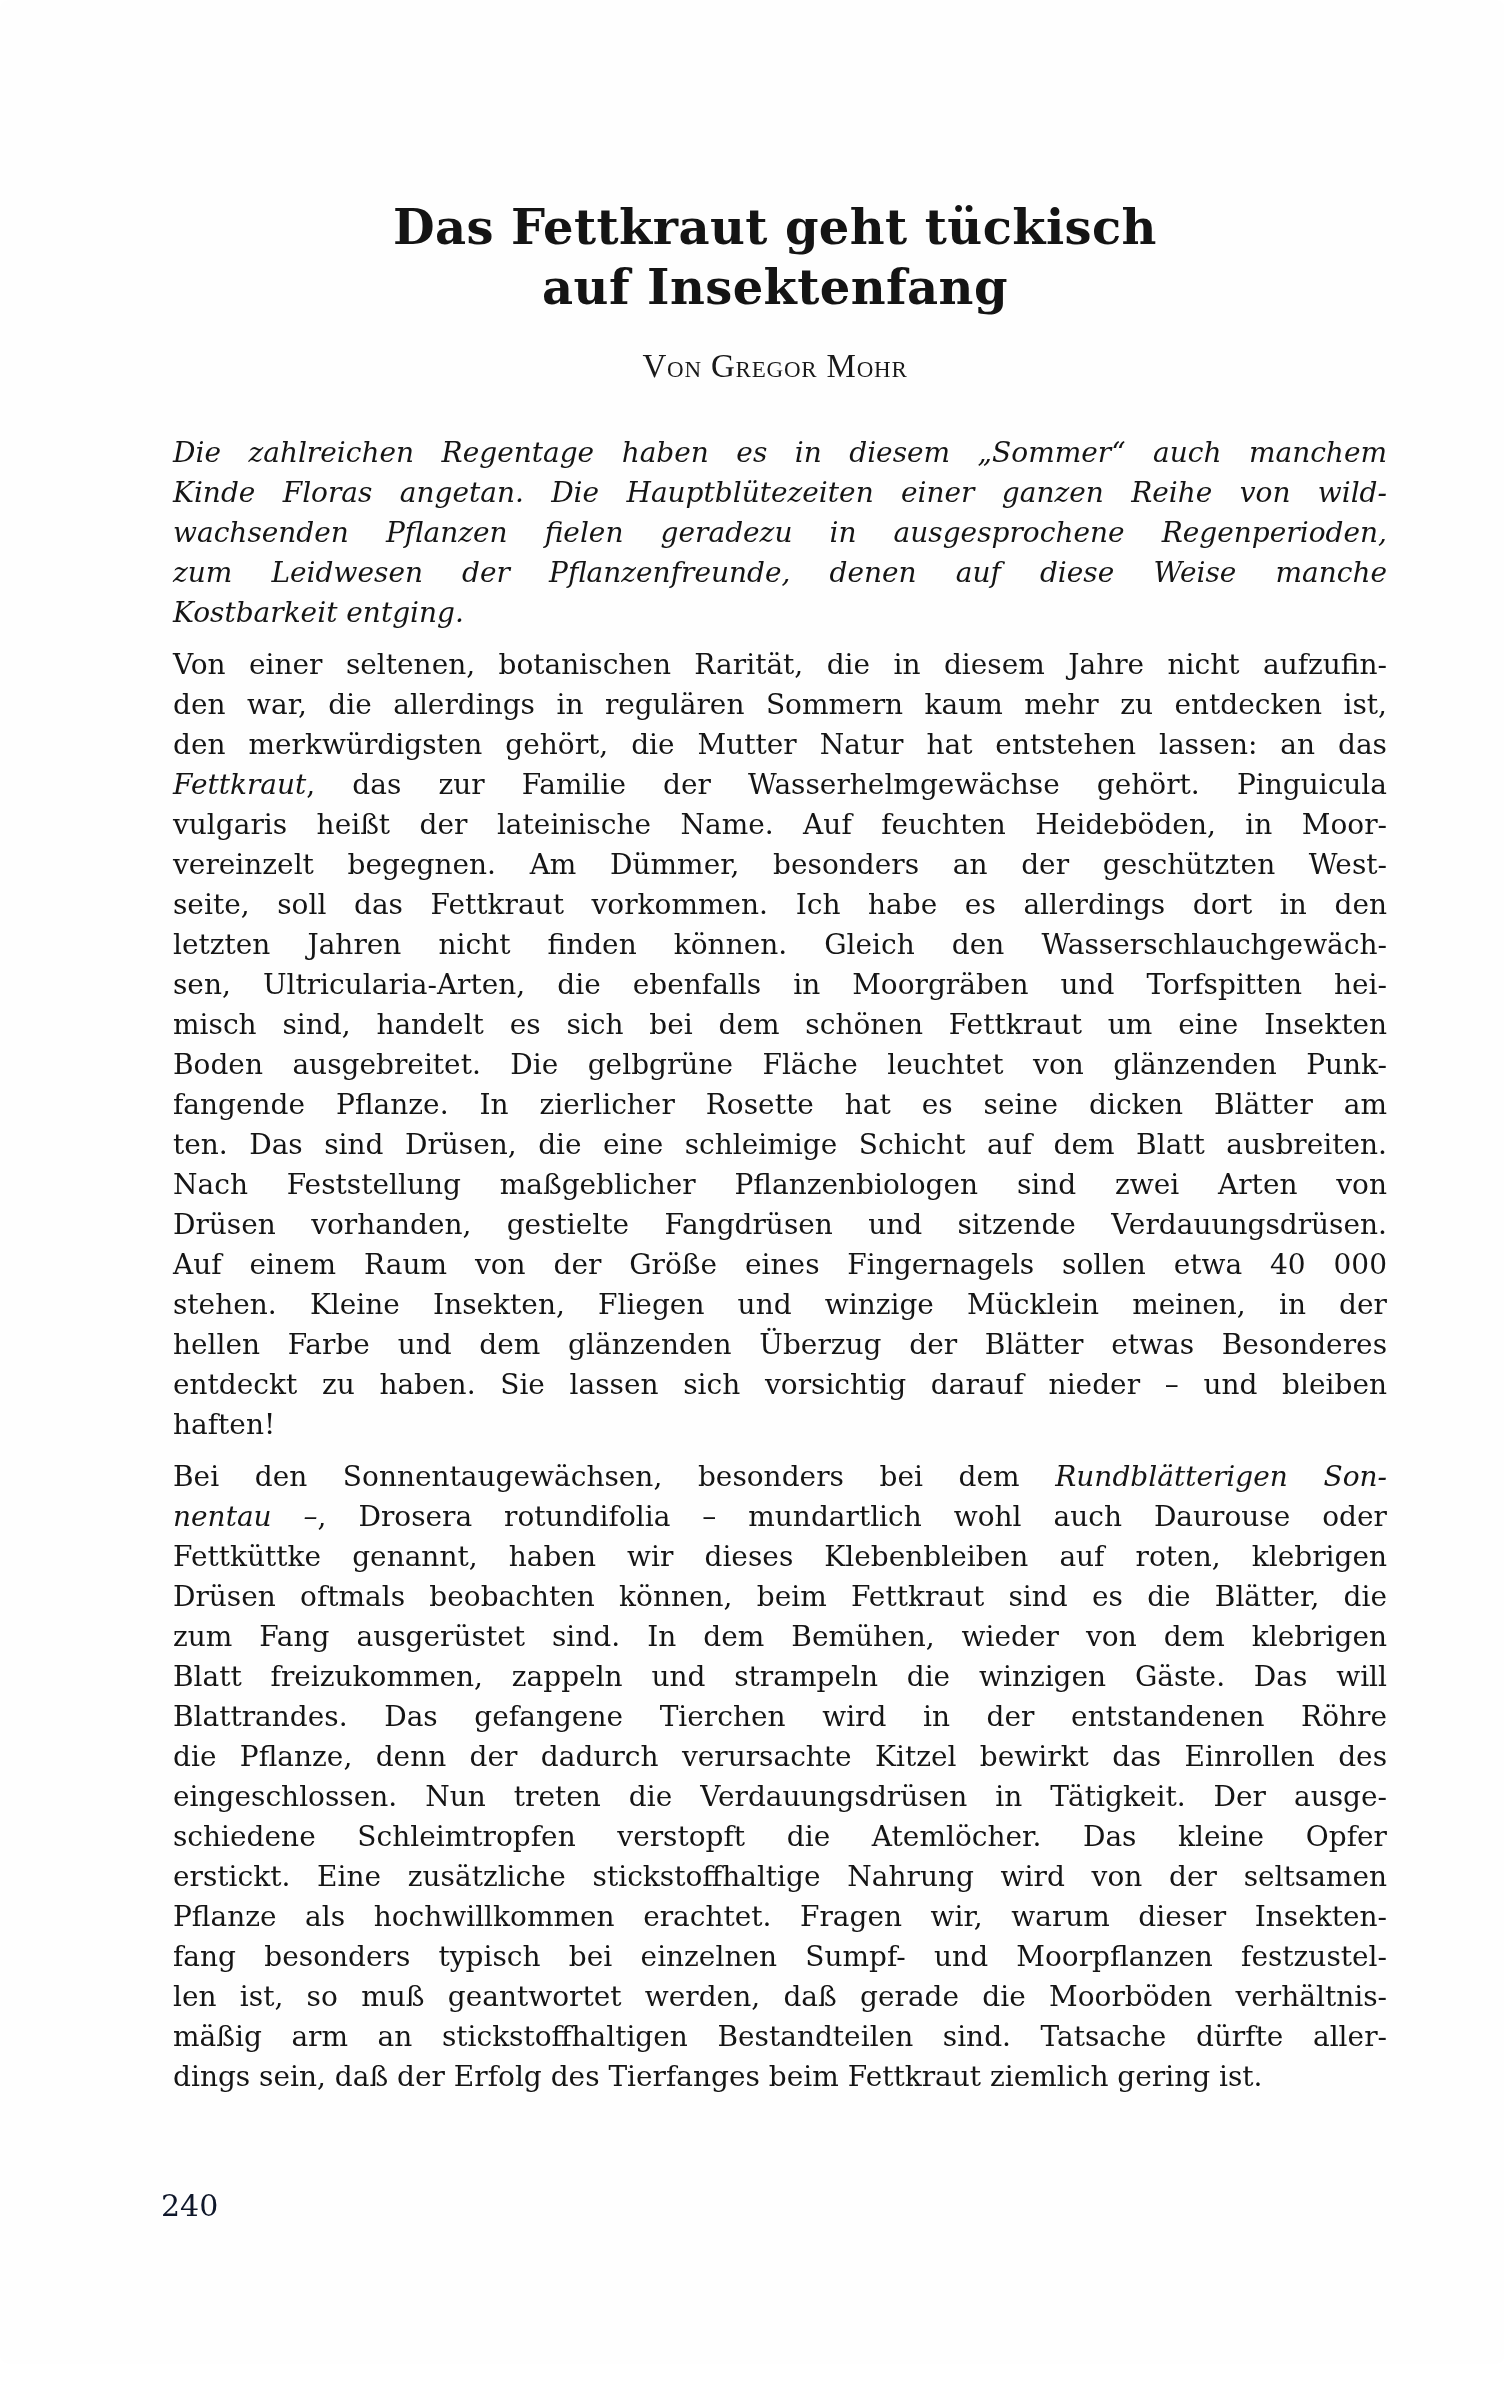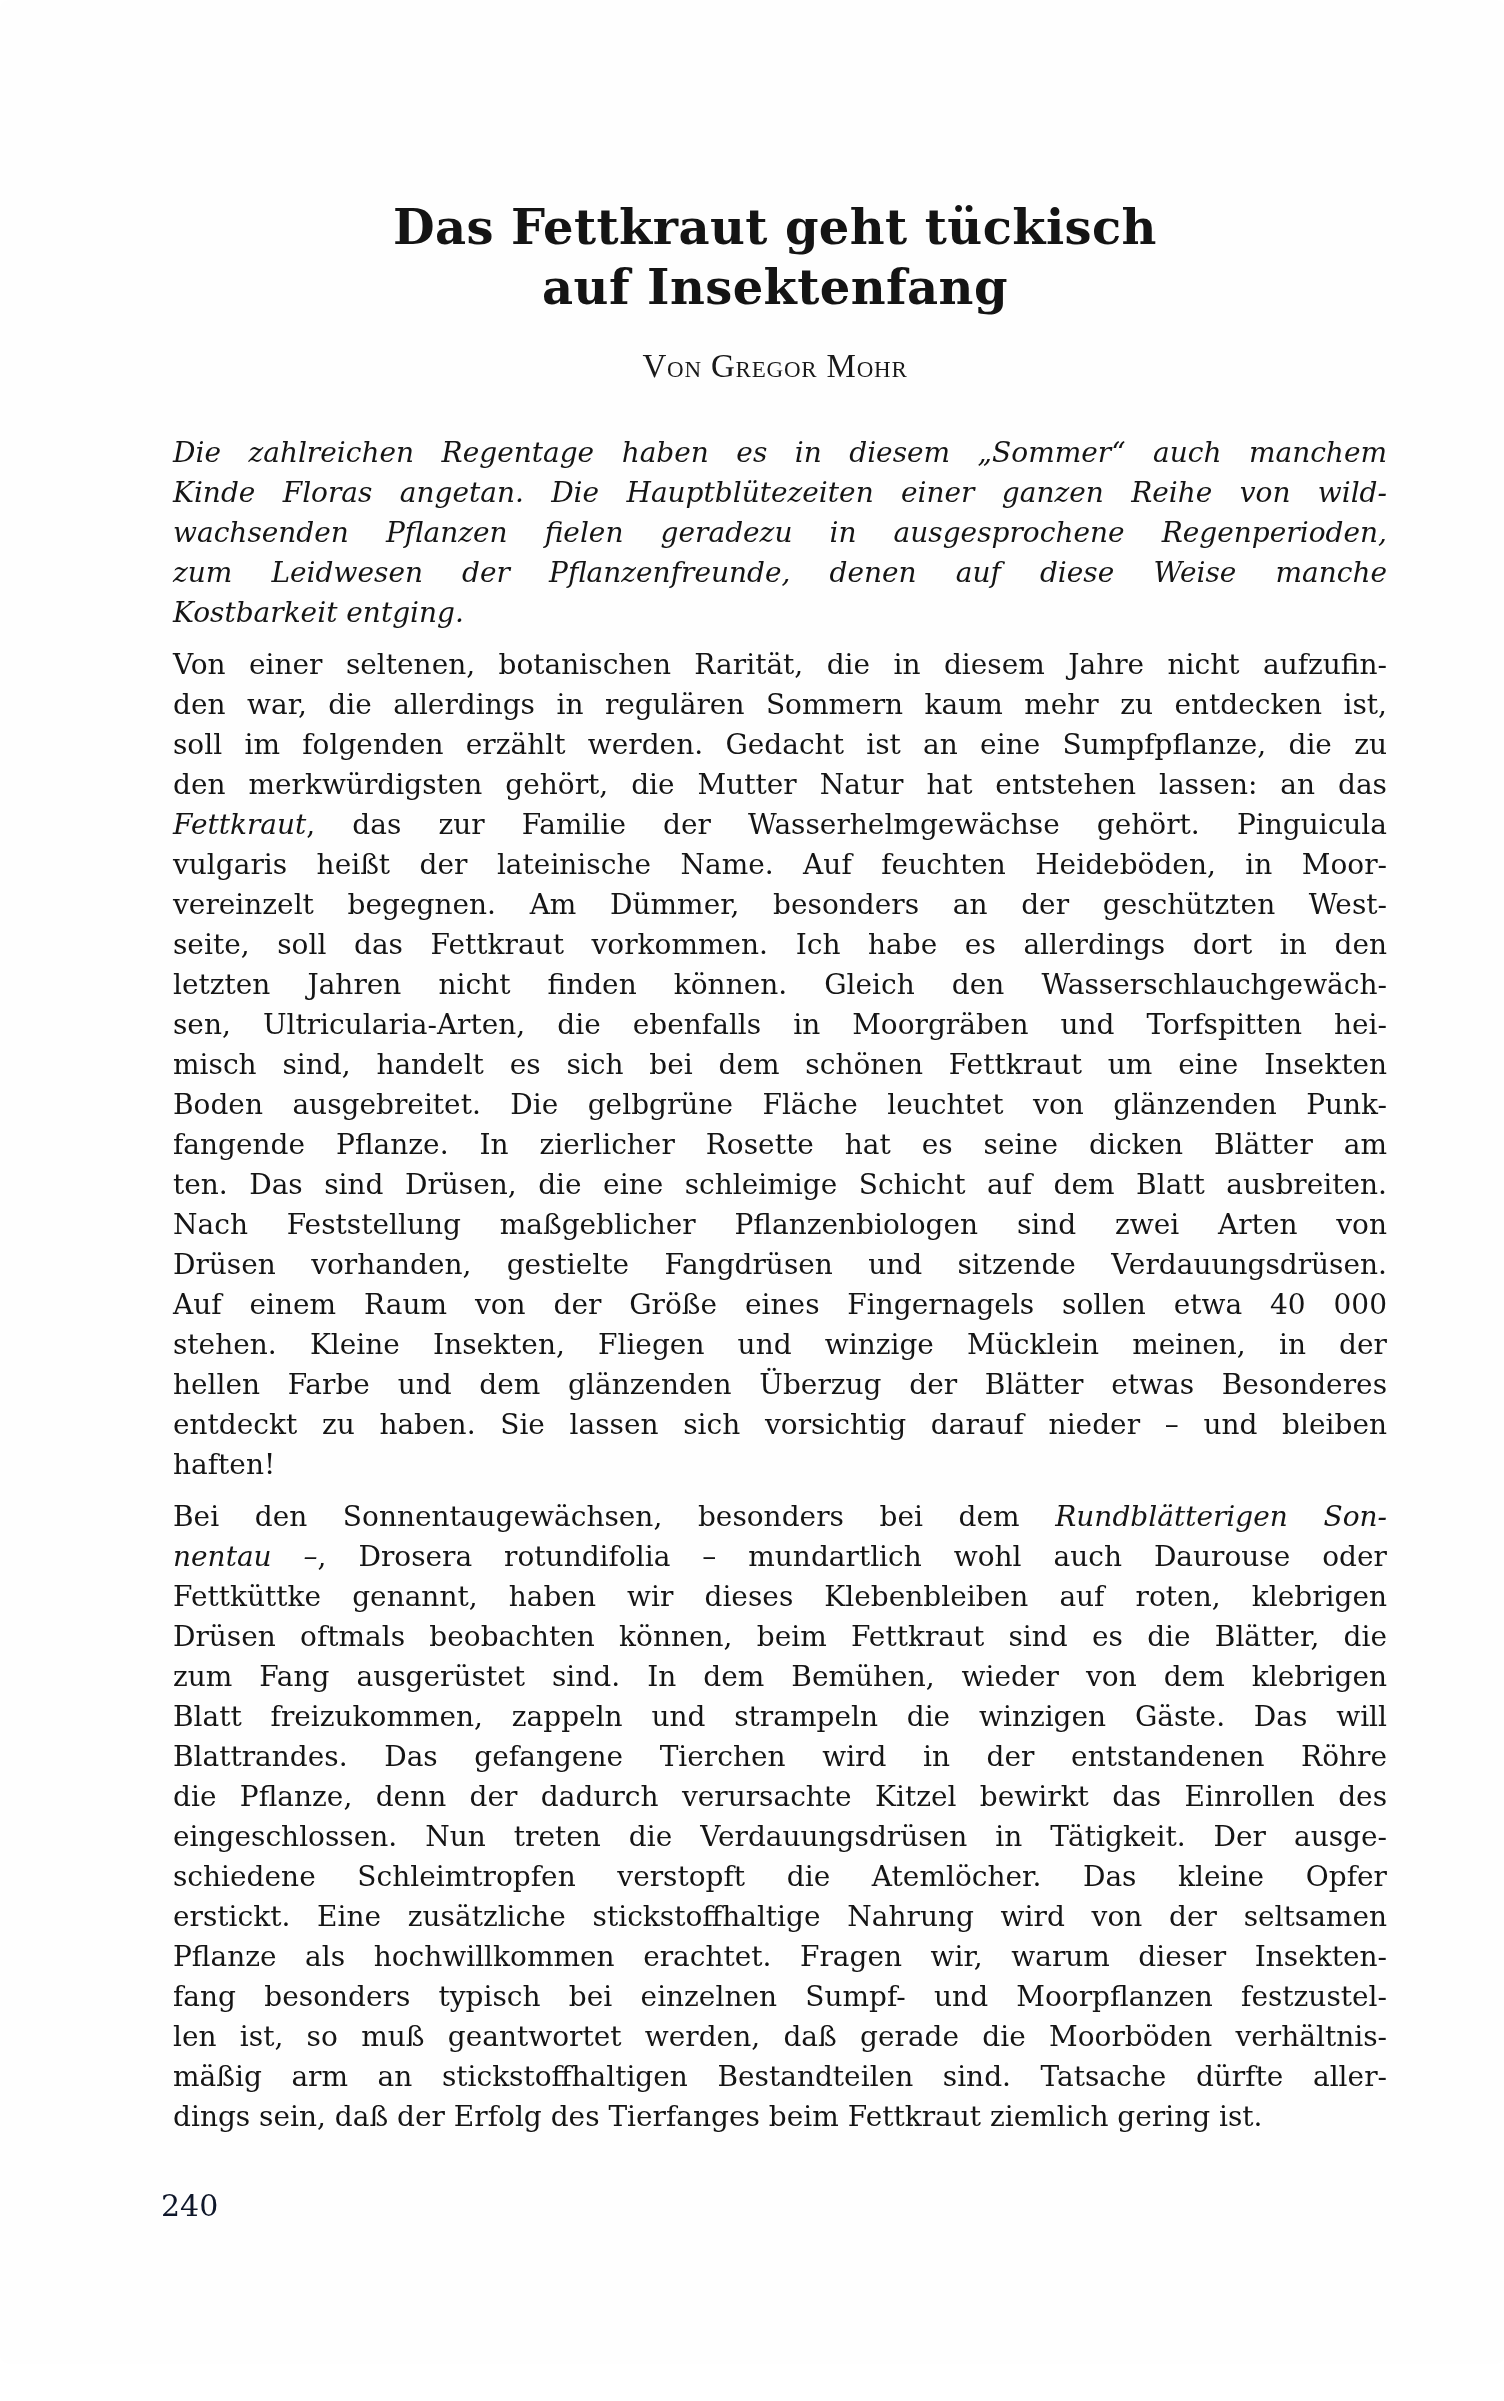--- a/index.html
+++ b/index.html
@@ -132,21 +132,20 @@
       <span class="line">Die zahlreichen Regentage haben es in diesem „Sommer“ auch manchem</span>
       <span class="line">Kinde Floras angetan. Die Hauptblütezeiten einer ganzen Reihe von wild-</span>
       <span class="line">wachsenden Pflanzen fielen geradezu in ausgesprochene Regenperioden,</span>
       <span class="line">zum Leidwesen der Pflanzenfreunde, denen auf diese Weise manche</span>
       <span class="line last">Kostbarkeit entging.</span>
     </p>
 
     <p class="para">
       <span class="line">Von einer seltenen, botanischen Rarität, die in diesem Jahre nicht aufzufin-</span>
       <span class="line">den war, die allerdings in regulären Sommern kaum mehr zu entdecken ist,</span>
-      <span class="line">soll im folgenden erzählt werden. Gedacht ist an eine Sumpfpflanze, die zu</span>
       <span class="line">den merkwürdigsten gehört, die Mutter Natur hat entstehen lassen: an das</span>
       <span class="line"><span class="it">Fettkraut</span>, das zur Familie der Wasserhelmgewächse gehört. Pinguicula</span>
       <span class="line">vulgaris heißt der lateinische Name. Auf feuchten Heideböden, in Moor-</span>
       <span class="line">vereinzelt begegnen. Am Dümmer, besonders an der geschützten West-</span>
       <span class="line">seite, soll das Fettkraut vorkommen. Ich habe es allerdings dort in den</span>
       <span class="line">letzten Jahren nicht finden können. Gleich den Wasserschlauchgewäch-</span>
       <span class="line">sen, Ultricularia-Arten, die ebenfalls in Moorgräben und Torfspitten hei-</span>
       <span class="line">misch sind, handelt es sich bei dem schönen Fettkraut um eine Insekten</span>
       <span class="line">Boden ausgebreitet. Die gelbgrüne Fläche leuchtet von glänzenden Punk-</span>
       <span class="line">fangende Pflanze. In zierlicher Rosette hat es seine dicken Blätter am</span>

